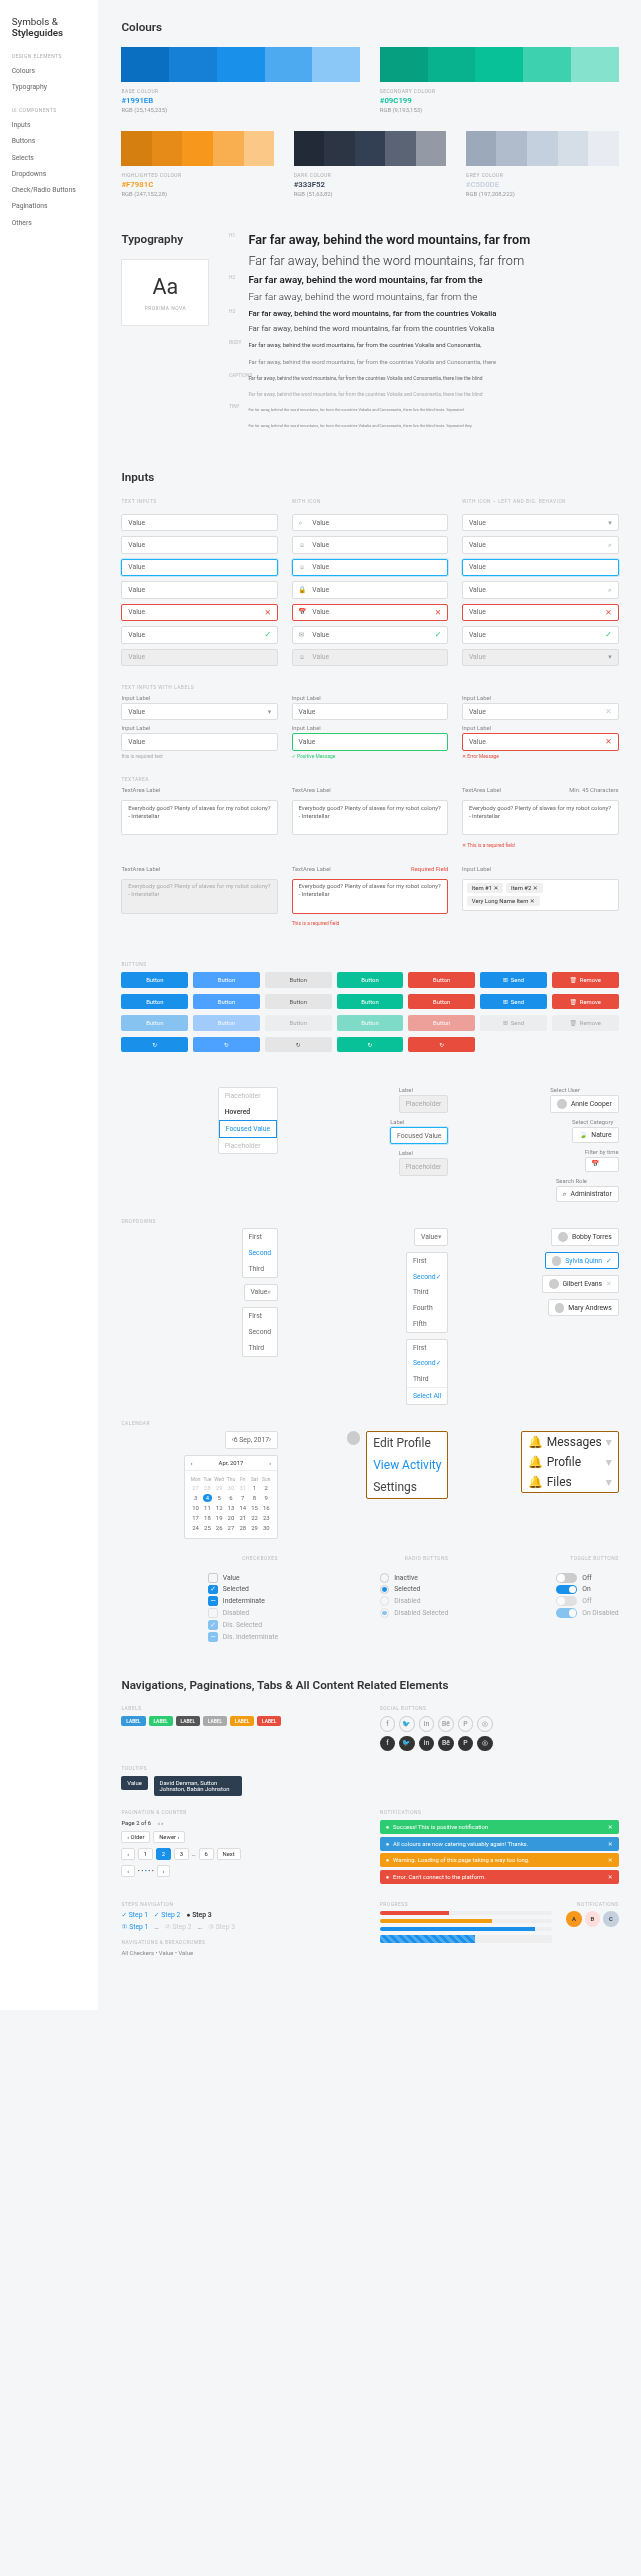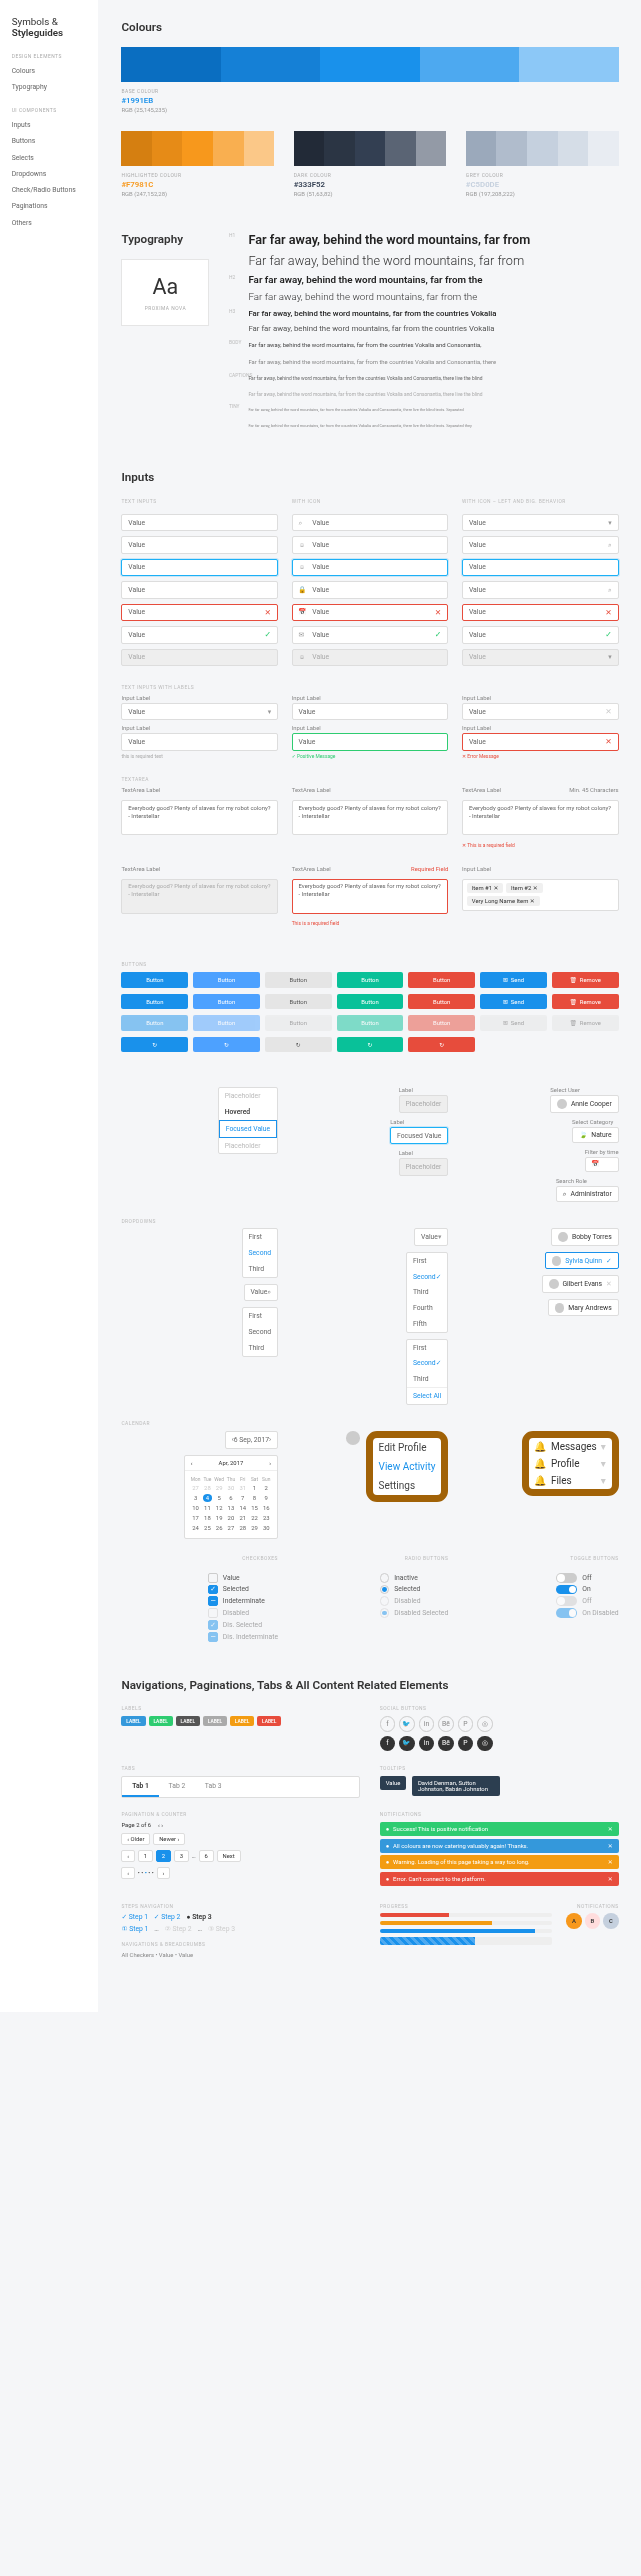--- a/index.html
+++ b/index.html
@@ -73,21 +73,21 @@
 .select-row{display:flex;align-items:center;gap:3.9px;border:1px solid #ddd;background:#fff;padding:2.9px 5.9px;font-size:6.8px;border-radius:2px;}
 .select-row.sel{border-color:#1991eb;color:#1991eb;}
 .ava{width:9.8px;height:9.8px;border-radius:50%;background:#ccc;display:inline-block;}
 .cal-box{border:1px solid #ddd;background:#fff;border-radius:2px;font-size:5.9px;}
 .cal-head{display:flex;justify-content:space-between;padding:3.9px 5.9px;border-bottom:1px solid #eee;}
 .cal-body{padding:5.9px;}
 .cal-grid{display:grid;grid-template-columns:repeat(7,1fr);gap:2px;text-align:center;}
 .cal-dow{color:#aaa;font-size:4.9px;}
 .cal-day{font-size:5.9px;color:#666;padding:1px;}
 .cal-day.out{color:#ccc;} .cal-day.today{background:#1991eb;color:#fff;border-radius:50%;}
-.prof-menu{border:7px solid #a16207;background:#fff;border-radius:11px;font-size:10px;}
+.prof-menu{border:1px solid #a16207;background:#fff;border-radius:2px;font-size:12px;}
 .prof-item{padding:3.9px 5.9px;color:#444;}
 .prof-item.sel{color:#1991eb;}
 .nots-item{display:flex;align-items:center;gap:3.9px;padding:2.9px 5.9px;}
 .toggle{width:21.5px;height:9.8px;border-radius:4.9px;background:#ccc;position:relative;}
 .toggle::after{content:"";width:7.8px;height:7.8px;border-radius:50%;background:#fff;position:absolute;top:1px;left:1px;}
 .toggle.on{background:#1991eb;} .toggle.on::after{left:12.7px;}
 .cb{width:9.8px;height:9.8px;border:1px solid #ccc;border-radius:2px;display:inline-flex;align-items:center;justify-content:center;font-size:6.8px;}
 .cb.on{background:#1991eb;border-color:#1991eb;color:#fff;}
 .cb.ind{background:#1991eb;border-color:#1991eb;color:#fff;}
 .rb{width:9.8px;height:9.8px;border:1px solid #ccc;border-radius:50%;display:inline-flex;align-items:center;justify-content:center;}
@@ -151,20 +151,32 @@
             <div class="swatch">
               <div class="shade" style="background:#0a6ec1"></div>
               <div class="shade" style="background:#1580d6"></div>
               <div class="shade" style="background:#1991eb"></div>
               <div class="shade" style="background:#4da9f0"></div>
               <div class="shade" style="background:#8cc8f7"></div>
             </div>
             <div class="colour-name">Base Colour</div>
             <div class="colour-hex" style="color:#1991eb">#1991EB</div>
             <div class="colour-rgb">RGB (25,145,235)</div>
+          </div>
+          <div class="colour-block">
+            <div class="swatch">
+              <div class="shade" style="background:#06a081"></div>
+              <div class="shade" style="background:#08b28e"></div>
+              <div class="shade" style="background:#09c199"></div>
+              <div class="shade" style="background:#3ed1b0"></div>
+              <div class="shade" style="background:#85e2cc"></div>
+            </div>
+            <div class="colour-name">Secondary Colour</div>
+            <div class="colour-hex" style="color:#09c199">#09C199</div>
+            <div class="colour-rgb">RGB (9,193,153)</div>
           </div>
         </div>
         <div class="colours-row">
           <div class="colour-block">
             <div class="swatch">
               <div class="shade" style="background:#d57f11"></div>
               <div class="shade" style="background:#e68b17"></div>
               <div class="shade" style="background:#f7981c"></div>
               <div class="shade" style="background:#f9af50"></div>
               <div class="shade" style="background:#fbc888"></div>
@@ -792,28 +804,20 @@
             <div class="soc fill">in</div>
             <div class="soc fill">Bē</div>
             <div class="soc fill">P</div>
             <div class="soc fill">◎</div>
           </div>
     </div>
   </div>
 
   <div class="two-col" style="margin-bottom:13.7px">
     <div>
-      <div class="sub-label">TABS</div>
-      <div class="tabs-box" id="tabs-box">
-            <div class="tab active">Tab 1</div>
-            <div class="tab ">Tab 2</div>
-            <div class="tab ">Tab 3</div>
-          </div>
-    </div>
-    <div>
       <div class="sub-label">TOOLTIPS</div>
       <div style="display:flex;gap:5.9px;align-items:flex-start">
         <div class="tooltip">Value</div>
         <div class="tooltip" style="max-width:88px">David Denman, Sutton Johnston, Babán Johnston</div>
       </div>
     </div>
   </div>
 
   <div class="two-col" style="margin-bottom:13.7px">
     <div>

